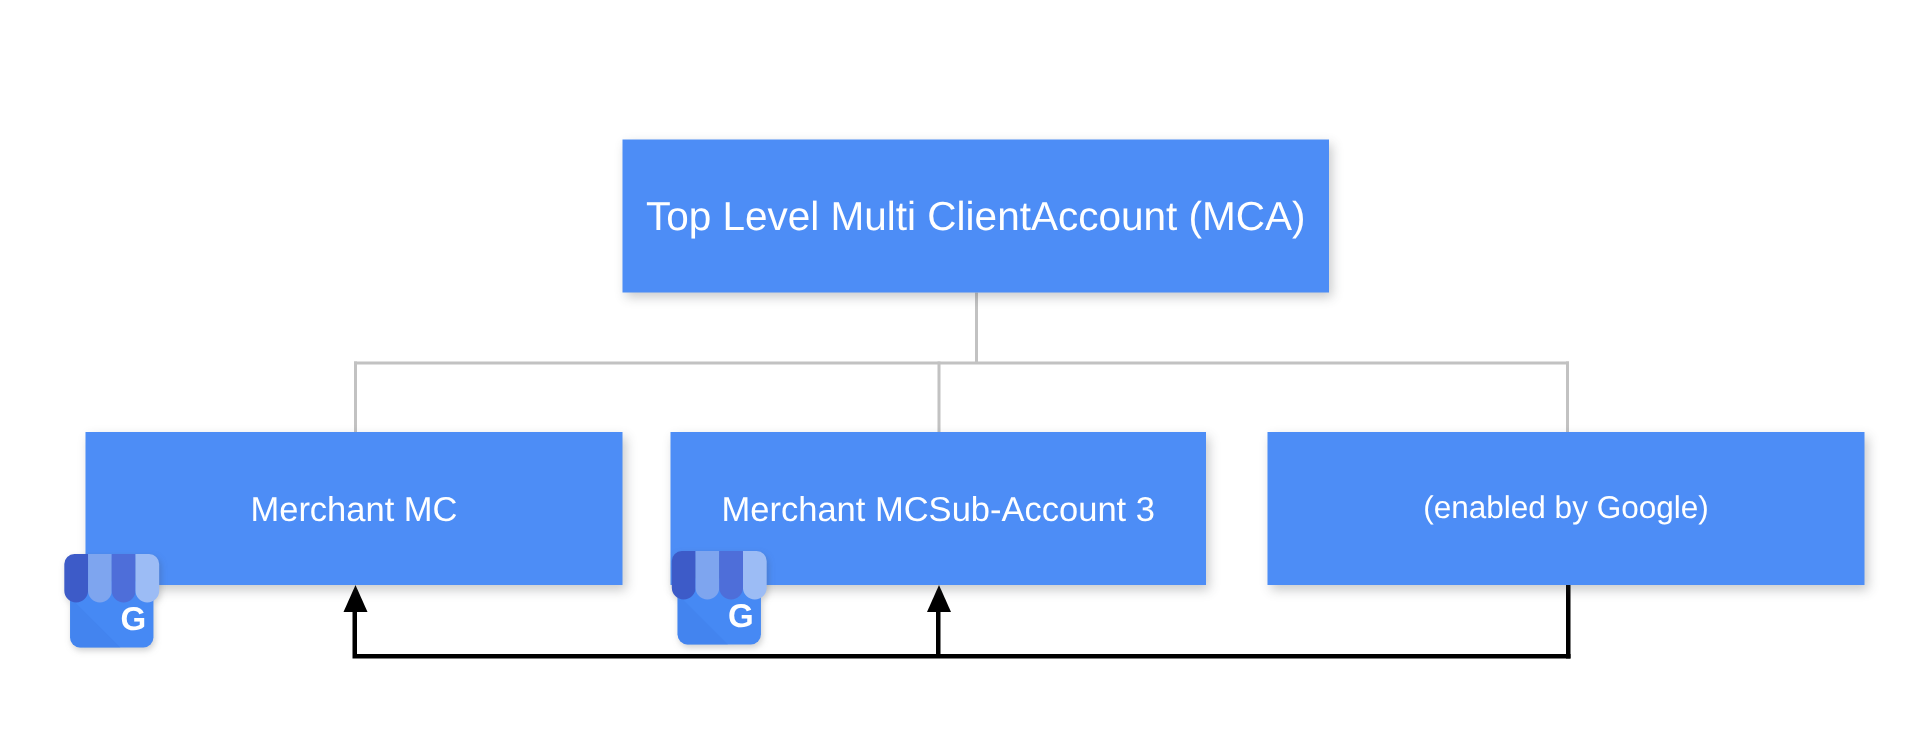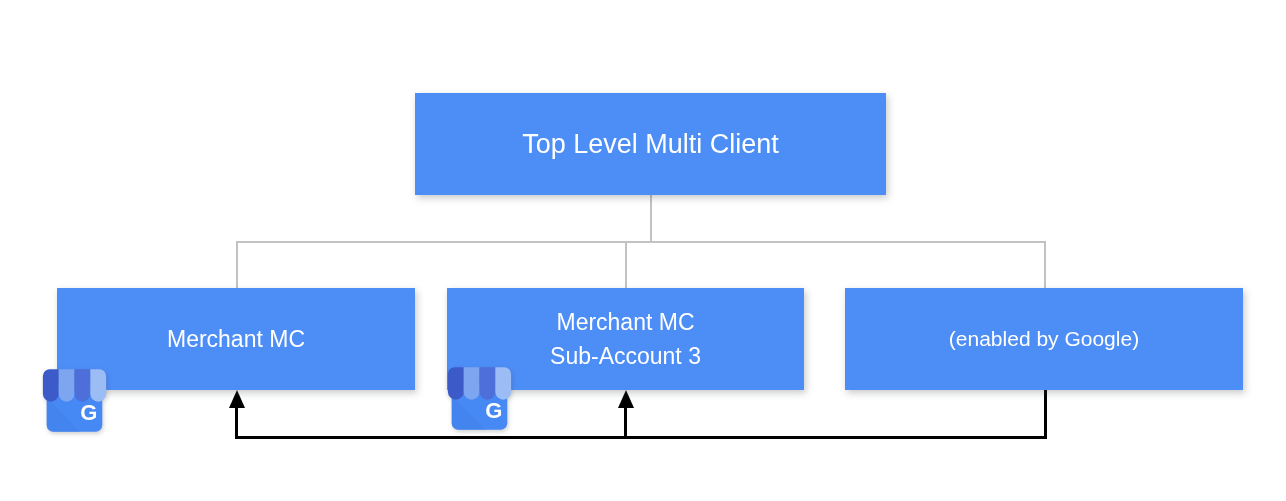--- a/index.html
+++ b/index.html
@@ -13,21 +13,21 @@
     position:relative;
     width:1286px;height:501px;
     background:#ffffff;
     font-family:"Liberation Sans","DejaVu Sans",sans-serif;
     overflow:hidden;
   }
   .node{
     position:absolute;
     background:var(--node-blue);
     color:var(--node-text);
-    display:flex;flex-direction:column;
+    display:flex;
     align-items:center;justify-content:center;
     text-align:center;
     box-shadow:2px 3px 7px rgba(60,64,67,0.28);
   }
   .node-root{left:415px;top:93px;width:471px;height:102px;font-size:27px;line-height:41px;}
   .node-c1{left:57px;top:288px;width:358px;height:102px;font-size:23px;line-height:34px;}
   .node-c2{left:447px;top:288px;width:357px;height:102px;font-size:23px;line-height:34px;}
   .node-c3{left:845px;top:288px;width:398px;height:102px;font-size:23px;line-height:34px;}
   .node-c3 .line2{font-size:21px;}
   .gray-v{position:absolute;width:2px;background:var(--gray);}
@@ -69,20 +69,21 @@
 
   <div class="blk-v feed-down"></div>
   <div class="blk-h feed-h"></div>
   <div class="blk-v arrow-stem1"></div>
   <div class="blk-v arrow-stem2"></div>
   <div class="arrowhead ah1"></div>
   <div class="arrowhead ah2"></div>
 
   <div class="node node-root">
     <div class="line1">Top Level Multi Client</div>
+    <div class="line2">Account (MCA)</div>
   </div>
 
   <div class="node node-c1">
     <div class="line1">Merchant MC</div>
   </div>
 
   <div class="node node-c2">
     <div class="line1">Merchant MC</div>
     <div class="line2">Sub-Account 3</div>
   </div>

